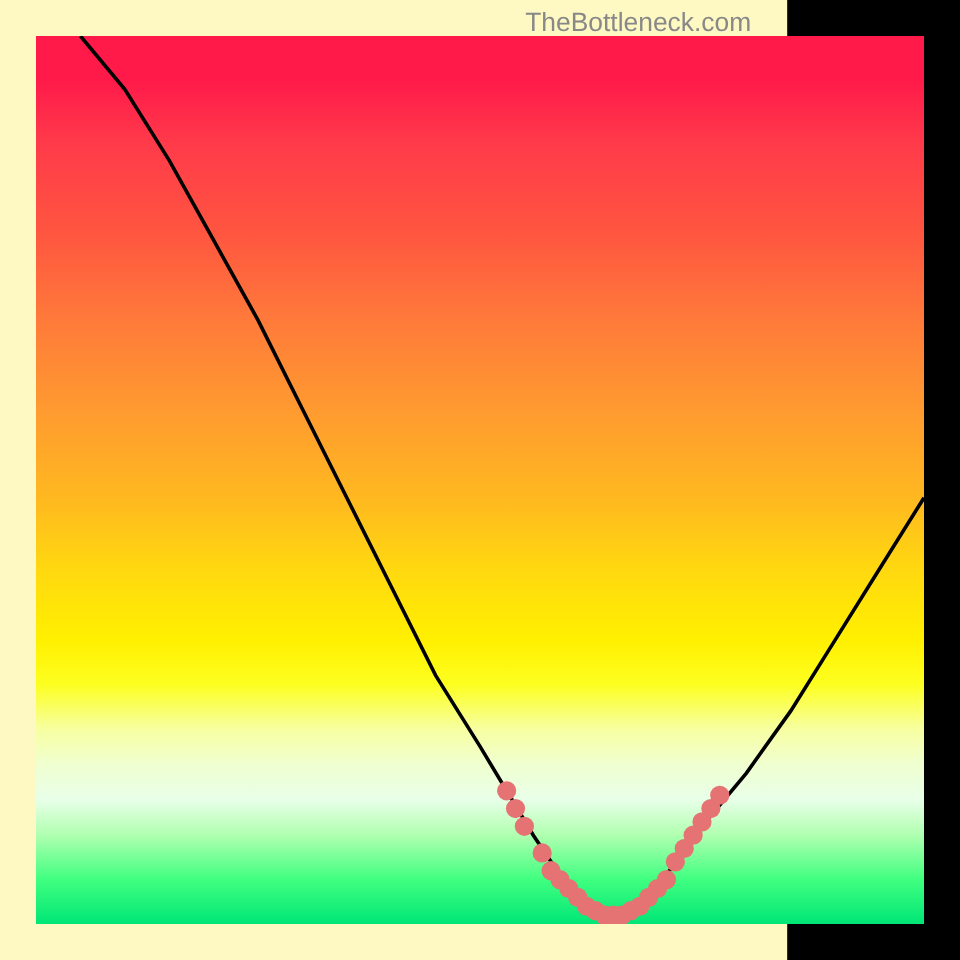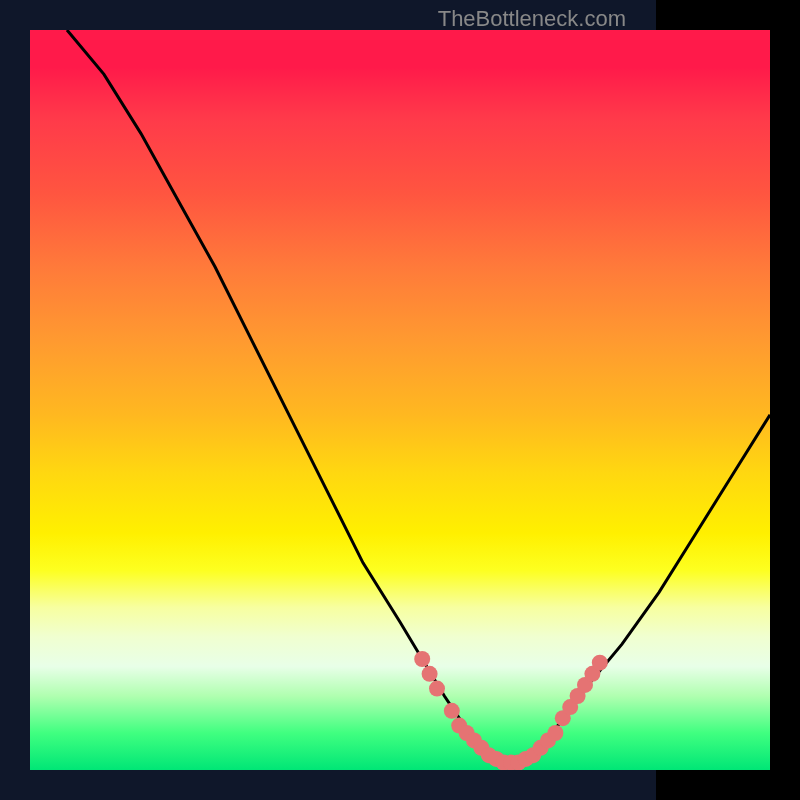--- a/index.html
+++ b/index.html
@@ -8,21 +8,21 @@
     background: #000;
     width: 800px;
     height: 800px;
     overflow: hidden;
     font-family: Arial, sans-serif;
   }
   .container {
     position: relative;
     width: 656px;
     height: 800px;
-    background: #0f172a;
+    background: #fef9c3;
   }
   .plot-area {
     position: absolute;
     left: 30px;
     top: 30px;
     width: 740px;
     height: 740px;
     background: linear-gradient(to bottom,
       #ff1a4a 0%,
       #ff1a4a 5%,

